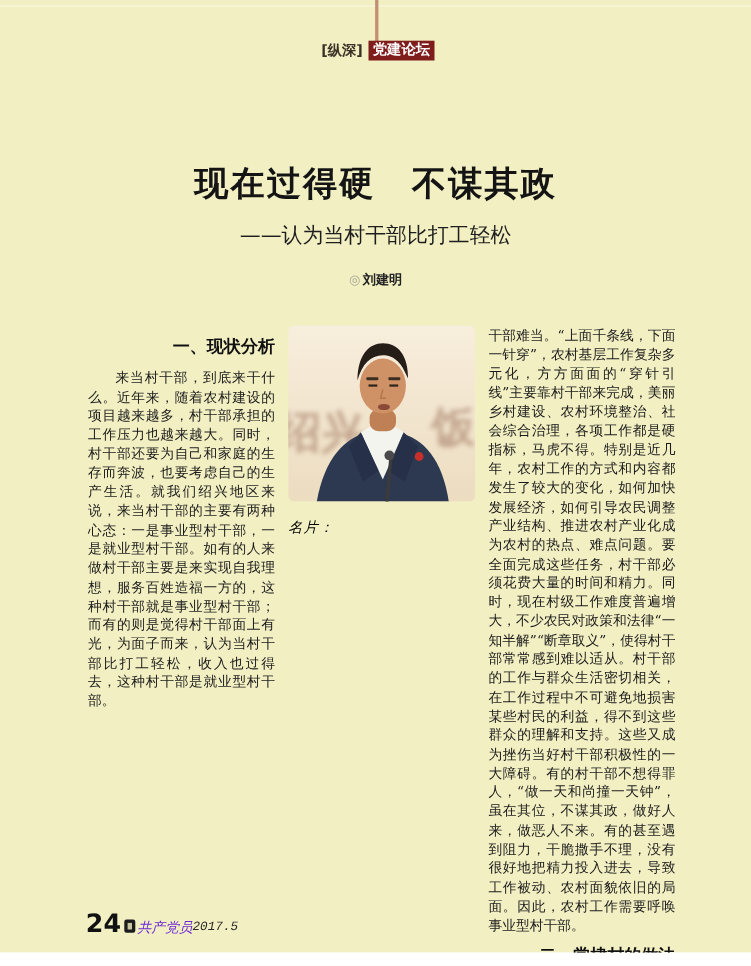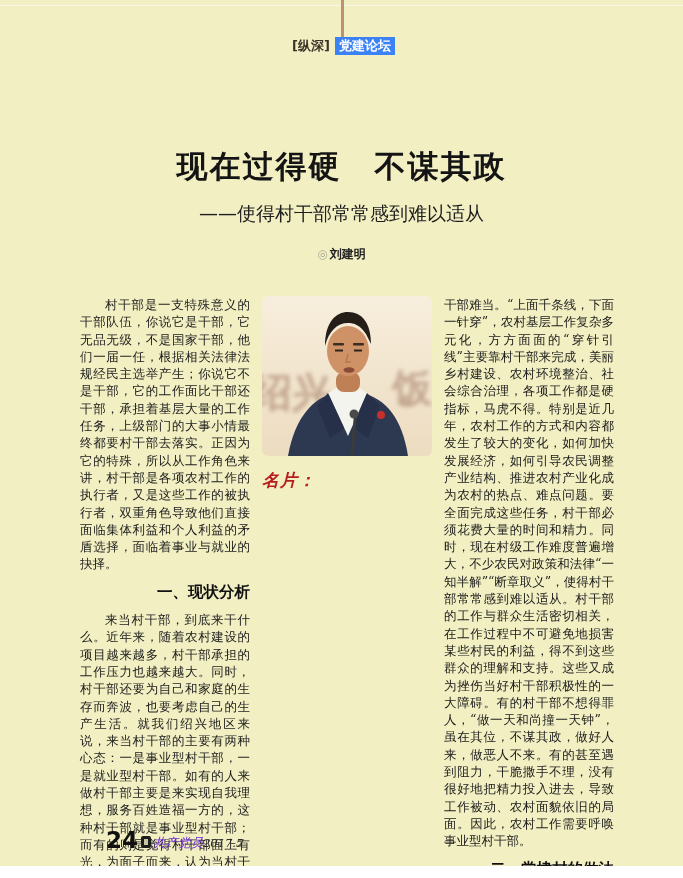--- a/index.html
+++ b/index.html
@@ -12,21 +12,21 @@
     background:#f2efc3;
   }
   .edge-hl{position:absolute;left:0;top:5px;width:100%;height:1px;background:rgba(255,255,255,.55);}
 
   .tick{position:absolute;left:341px;top:0;width:3px;height:38px;background:#c18f74;}
 
   .kicker{
     position:absolute;left:292px;top:37px;display:flex;align-items:flex-start;gap:5px;
     font-family:"DejaVu Sans", sans-serif;font-weight:bold;font-size:13px;color:#3c3126;
   }
-  .cat-box{background:#3b82f6;color:#ffffff;padding:1px 4px 2px 4px;line-height:15px;}
+  .cat-box{background:#7f1d1d;color:#ffffff;padding:1px 4px 2px 4px;line-height:15px;}
 
   .title{
     position:absolute;left:0;top:146px;width:683px;text-align:center;
     font-family:"DejaVu Sans", sans-serif;font-weight:bold;font-size:31px;
     letter-spacing:2px;color:#141414;
   }
   .subtitle{
     position:absolute;left:0;top:201px;width:683px;text-align:center;
     font-family:"DejaVu Sans", sans-serif;font-size:19px;color:#1e1e1e;
   }
@@ -40,56 +40,55 @@
   .col{width:170px;font-size:12.5px;line-height:17.3px;text-align:justify;color:#1b1b1b;}
   .col p{margin:0;text-indent:2em;}
   .col p.noindent{text-indent:0;}
   .sec-head{
     font-family:"DejaVu Sans", sans-serif;font-weight:bold;font-size:15.5px;
     text-align:right;margin:11px 0 10px 0;color:#101010;text-indent:0;
   }
 
   .photo{width:170px;height:160px;border-radius:6px;overflow:hidden;display:block;}
   .card-label{
-    color:#b91c1c;font-weight:bold;font-style:italic;font-size:17px;
+    color:#000000;font-weight:normal;font-style:italic;font-size:13px;
     margin:16px 0 5px 0;letter-spacing:1px;
   }
   .bio{font-style:italic;letter-spacing:.3px;line-height:16.8px;}
 
   .footer{position:absolute;left:78px;top:830px;display:flex;align-items:flex-end;}
-  .pageno{font-family:"DejaVu Sans", sans-serif;font-weight:bold;font-size:23px;line-height:20px;color:#111;margin-left:28px;}
+  .pageno{font-family:"DejaVu Sans", sans-serif;font-weight:bold;font-size:23px;line-height:20px;color:#111;}
   .seal{width:10px;height:12px;background:#1c1c1c;border-radius:2px;margin:0 2px 2px 3px;position:relative;}
   .seal:after{content:"";position:absolute;left:3px;top:3px;width:4px;height:6px;background:#f2efc3;opacity:.8;}
   .mag{font-style:italic;font-size:12.5px;color:#6d28d9;line-height:14px;}
-  .issue{font-size:11.5px;color:#2a2a2a;line-height:14px;font-style:italic;}
+  .issue{font-size:11.5px;color:#2a2a2a;line-height:14px;font-style:italic;font-family:Liberation Mono, monospace;}
 
   .bottom-strip{position:absolute;left:0;top:866px;width:683px;height:12px;background:#ffffff;}
 </style>
 </head>
 <body>
 
 <div class="page">
   <div class="edge-hl"></div>
   <div class="tick"></div>
 
   <div class="kicker">
     <span>[纵深]</span>
     <span class="cat-box">党建论坛</span>
   </div>
 
   <div class="title">现在过得硬　不谋其政</div>
-  <div class="subtitle">——使得村干部常常感到难以适从</div>
+  <div class="subtitle">——认为当村干部比打工轻松</div>
   <div class="author">
     <span class="ring">◎</span><span>刘建明</span>
   </div>
 
   <div class="columns">
 
     <div class="col">
-      <p>村干部是一支特殊意义的干部队伍，你说它是干部，它无品无级，不是国家干部，他们一届一任，根据相关法律法规经民主选举产生；你说它不是干部，它的工作面比干部还干部，承担着基层大量的工作任务，上级部门的大事小情最终都要村干部去落实。正因为它的特殊，所以从工作角色来讲，村干部是各项农村工作的执行者，又是这些工作的被执行者，双重角色导致他们直接面临集体利益和个人利益的矛盾选择，面临着事业与就业的抉择。</p>
       <div class="sec-head">一、现状分析</div>
       <p>来当村干部，到底来干什么。近年来，随着农村建设的项目越来越多，村干部承担的工作压力也越来越大。同时，村干部还要为自己和家庭的生存而奔波，也要考虑自己的生产生活。就我们绍兴地区来说，来当村干部的主要有两种心态：一是事业型村干部，一是就业型村干部。如有的人来做村干部主要是来实现自我理想，服务百姓造福一方的，这种村干部就是事业型村干部；而有的则是觉得村干部面上有光，为面子而来，认为当村干部比打工轻松，收入也过得去，这种村干部是就业型村干部。</p>
 
     </div>
 
     <div class="col">
       <svg class="photo" viewBox="0 0 170 160" xmlns="http://www.w3.org/2000/svg">
         <defs>
           <linearGradient id="pbg" x1="0" y1="0" x2="0" y2="1">
             <stop offset="0" stop-color="#f8eedd"></stop>

